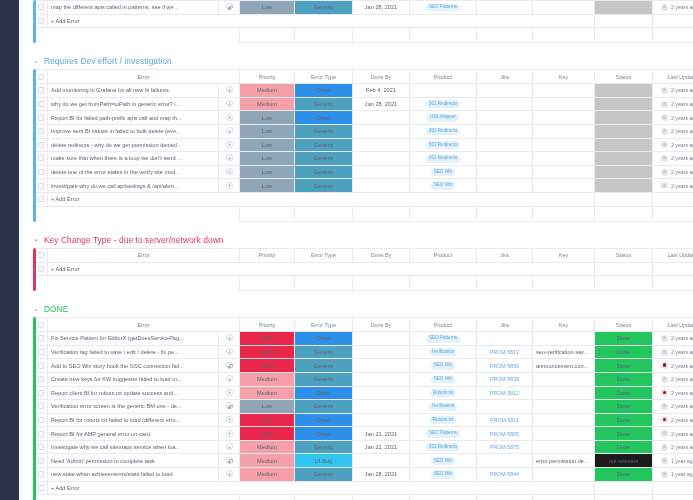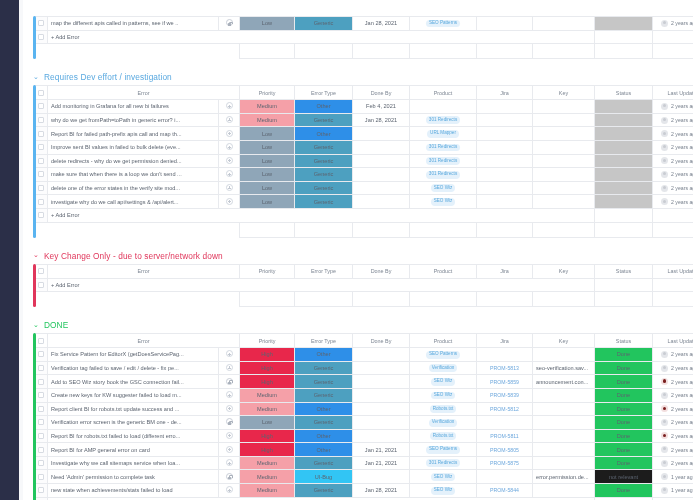--- a/index.html
+++ b/index.html
@@ -16,21 +16,21 @@
     position: absolute; left: 0; top: 0; width: 19px; height: 500px;
     background: #2b2f48;
   }
   .rail-inner {
     position: absolute; left: 19px; top: 0; width: 4px; height: 500px;
     background: #f7f8fa;
   }
 
   .canvas {
     position: absolute; left: 23px; top: 0; right: 0; bottom: 0;
-    background: #ffffff; overflow: hidden; margin-top: 16px;
+    background: #ffffff; overflow: hidden;
   }
 
   
   .section { position: relative; }
   .sec-head {
     display: flex; align-items: center; gap: 5px;
     height: 16px; padding-left: 10px;
     font-size: 8.5px; letter-spacing: .1px;
   }
   .sec-caret {
@@ -431,21 +431,21 @@
                   <td></td>
                 </tr>
               </tbody>
             </table>
           </div>
         </div>
         <div class="gap"></div>
         <div class="section">
           <div class="sec-head" style="color:#e0365b">
             <span class="sec-caret">⌄</span>
-            <span class="sec-title">Key Change Only - due to server/network down</span>
+            <span class="sec-title">Key Change Type - due to server/network down</span>
           </div>
           <div class="table-wrap">
             <div class="accent" style="background:#e0365b"></div>
             <table class="grid">
               <colgroup>
                 <col class="c-chk">
                 <col class="c-err">
                 <col class="c-exp">
                 <col class="c-pri">
                 <col class="c-typ">

